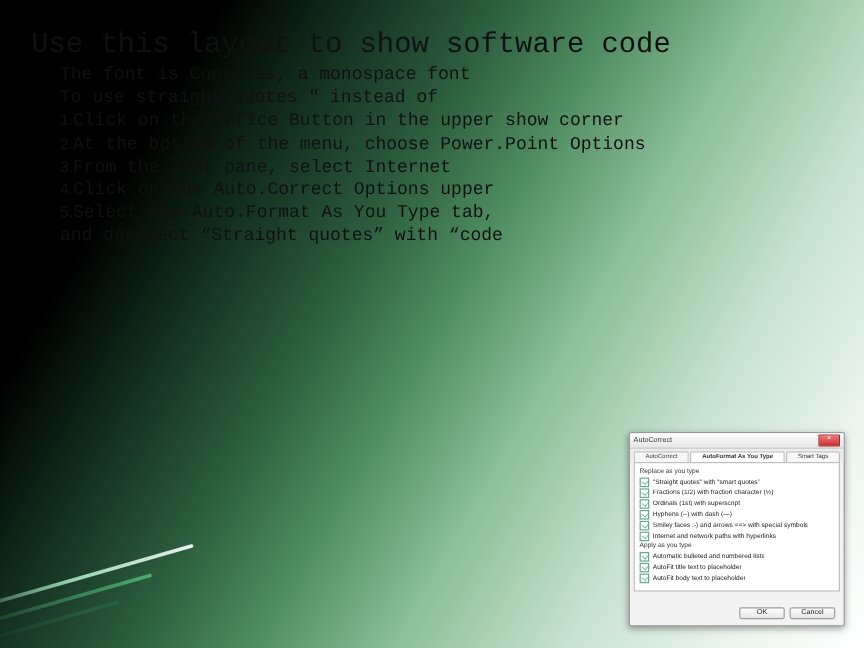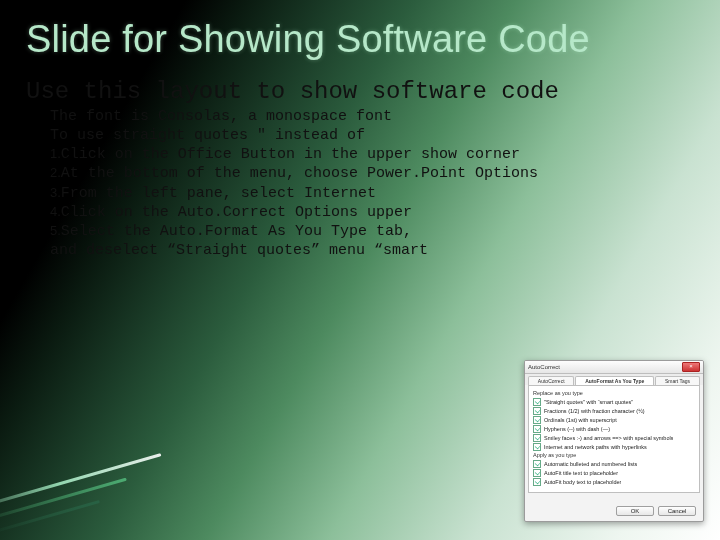--- a/index.html
+++ b/index.html
@@ -160,35 +160,34 @@
     border:1px solid #9f9f9f; border-radius:2px;
     font-size:6px; text-align:center; color:#222;
   }
   .dialog .chk .lbl { white-space:nowrap; overflow:hidden; text-overflow:ellipsis; max-width:150px;}
 </style>
 </head>
 <body>
 
 <div class="slide">
 
-  <div class="title">Slide for Showing Software Code</div>
 
   <div class="lead">Use this layout to show software code</div>
 
   <div class="body">
     <p>The font is Consolas, a monospace font</p>
     <p>To use straight quotes " instead of</p>
     <div class="ol">
       <p><span class="num">1.</span><span>Click on the Office Button in the upper show corner</span></p>
       <p><span class="num">2.</span><span>At the bottom of the menu, choose Power.Point Options</span></p>
       <p><span class="num">3.</span><span>From the left pane, select Internet</span></p>
       <p><span class="num">4.</span><span>Click on the Auto.Correct Options upper</span></p>
       <p><span class="num">5.</span><span>Select the Auto.Format As You Type tab,</span></p>
     </div>
-    <p>and deselect “Straight quotes” menu “smart</p>
+    <p>and deselect “Straight quotes” with “code</p>
   </div>
 
   <div class="accent">
     <div class="bar b1"></div>
     <div class="bar b2"></div>
     <div class="bar b3"></div>
   </div>
 
   <div class="dialog">
     <div class="titlebar">

